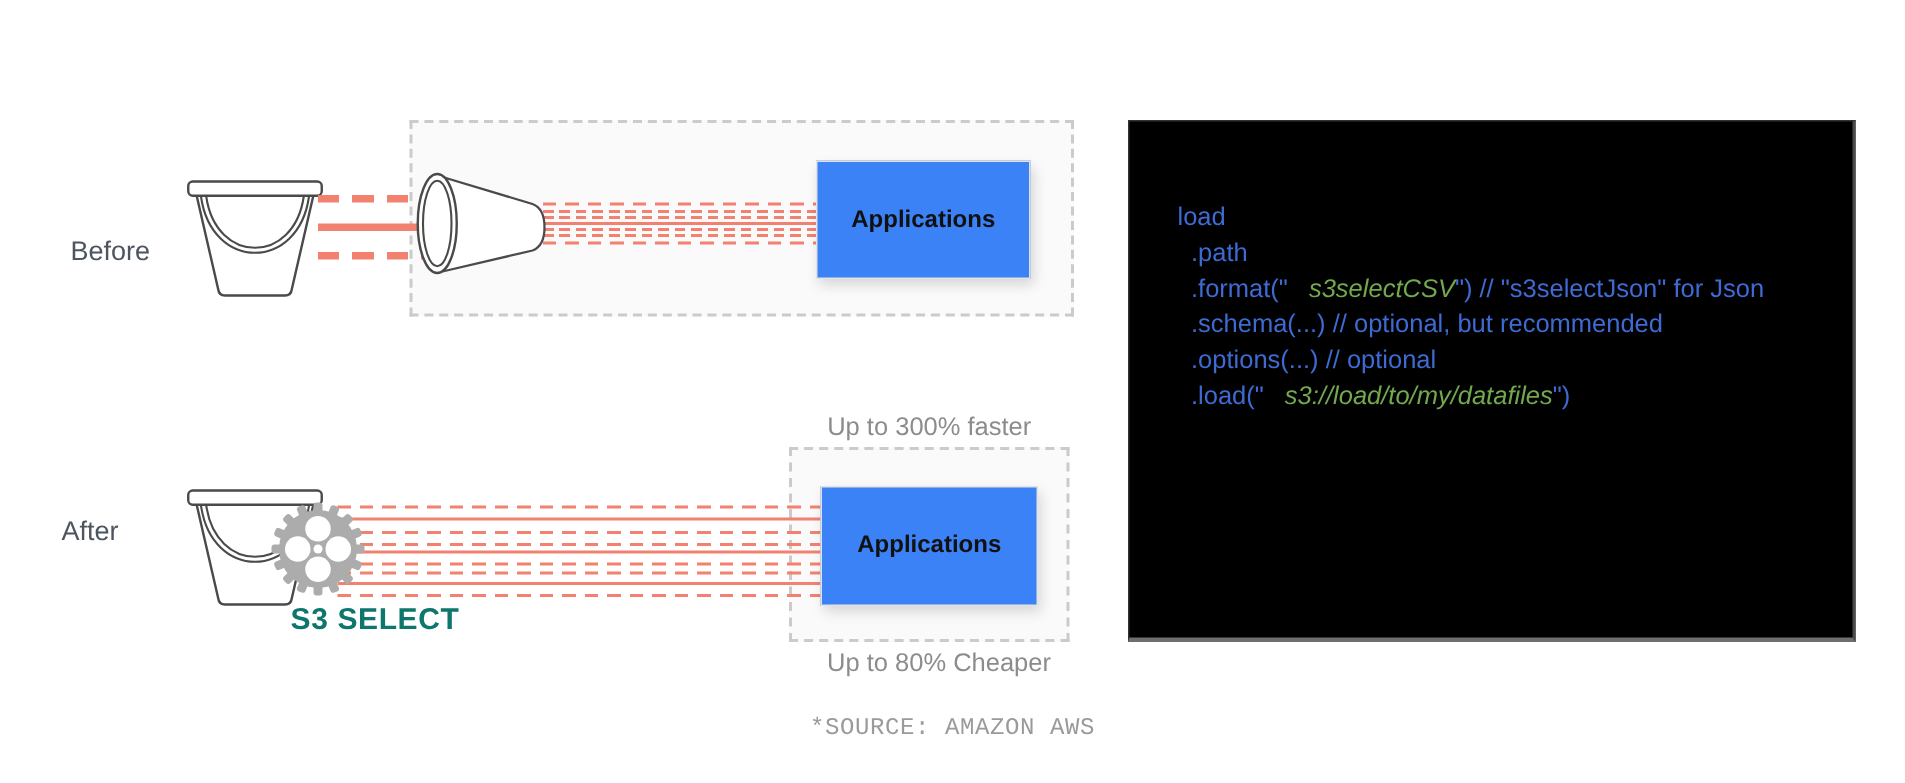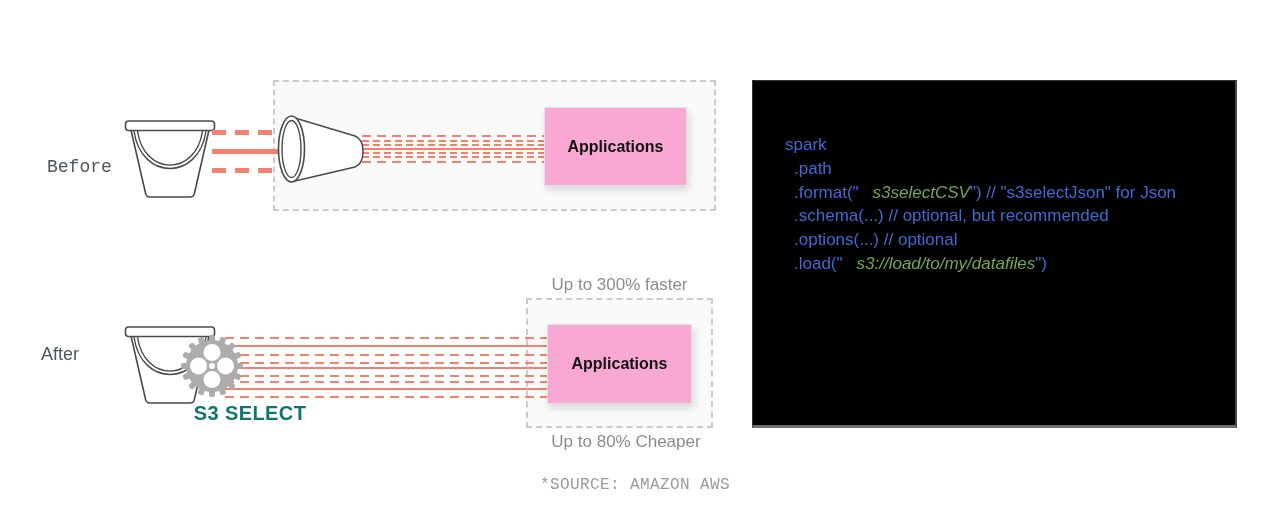--- a/index.html
+++ b/index.html
@@ -4,21 +4,21 @@
 <style>
   html,body{margin:0;padding:0;background:#ffffff;}
   .canvas{
     position:relative;width:1270px;height:522px;background:#ffffff;overflow:hidden;
     font-family:"Liberation Sans", sans-serif;
   }
   .abs{position:absolute;}
   .label{font-size:18px;color:#4d5560;z-index:5;}
   .dashed-box{background:#fafafa;border:2px dashed #cbcbcb;box-sizing:border-box;z-index:0;}
   .app-box{
-    background:#f9a8d4;border:1px solid #e2e2e2;box-shadow:2px 4px 8px rgba(0,0,0,0.14);
+    background:#3b82f6;border:1px solid #e2e2e2;box-shadow:2px 4px 8px rgba(0,0,0,0.14);
     display:flex;align-items:center;justify-content:center;z-index:4;box-sizing:border-box;
   }
   .app-box span{font-size:16px;font-weight:bold;color:#111111;}
   .stream{position:absolute;z-index:2;}
   .st-solid{background:var(--stream);}
   .st-dash-thick{background:repeating-linear-gradient(90deg,var(--stream) 0 14px,transparent 14px 23px);}
   .st-dash-thin{background:repeating-linear-gradient(90deg,var(--stream) 0 9px,transparent 9px 15px);}
   .st-dash-dense{background:repeating-linear-gradient(90deg,var(--stream) 0 7px,transparent 7px 11px);}
   .note{font-size:17px;color:#8c8c8c;text-align:center;z-index:5;}
   .s3-label{font-size:20px;font-weight:bold;color:#0f766e;letter-spacing:0.4px;text-align:center;z-index:5;}
@@ -32,21 +32,21 @@
   .code-line.first{padding-left:0;}
   .seg-blue{color:var(--code-blue);}
   .seg-green{color:var(--code-green);font-style:italic;padding-left:14px;}
   svg{display:block;overflow:visible;}
 </style>
 </head>
 <body>
 
 <div class="canvas">
 
-  <div class="abs label" style="left:47px;top:157px;font-family:Liberation Mono, monospace;">Before</div>
+  <div class="abs label" style="left:47px;top:157px;">Before</div>
 
   <div class="abs dashed-box" style="left:273px;top:80px;width:443px;height:131px;"></div>
 
   <svg class="abs" style="left:124px;top:118px;z-index:2;" width="92" height="82" viewBox="0 0 92 82">
     <path d="M7,12 L21.5,75 Q22,79 26,79 L66,79 Q70,79 70.5,75 L85,12 Z" fill="#ffffff" style="stroke:var(--outline)" stroke-width="1.6"></path>
     <rect x="1.5" y="3" width="89" height="9.5" rx="3" fill="#ffffff" style="stroke:var(--outline)" stroke-width="1.6"></rect>
     <path d="M10,13 C17,63 75,63 82,13" fill="none" style="stroke:var(--outline)" stroke-width="1.4"></path>
     <path d="M13.5,13 C20,58.5 72,58.5 78.5,13" fill="none" style="stroke:var(--outline)" stroke-width="1.4"></path>
   </svg>
 
@@ -127,21 +127,21 @@
   <div class="abs app-box" style="left:547px;top:324px;width:145px;height:80px;">
     <span>Applications</span>
   </div>
 
   <div class="abs note" style="left:526px;top:275px;width:187px;">Up to 300% faster</div>
   <div class="abs note" style="left:526px;top:432px;width:200px;">Up to 80% Cheaper</div>
 
   <div class="abs source" style="left:540px;top:476px;width:200px;">*SOURCE: AMAZON AWS</div>
 
   <div class="abs code-block">
-      <div class="code-line first"><span class="seg-blue">spark</span></div>
+      <div class="code-line first"><span class="seg-blue">load</span></div>
       <div class="code-line"><span class="seg-blue">.path</span></div>
       <div class="code-line"><span class="seg-blue">.format("</span><span class="seg-green">s3selectCSV</span><span class="seg-blue">") // "s3selectJson" for Json</span></div>
       <div class="code-line"><span class="seg-blue">.schema(...) // optional, but recommended</span></div>
       <div class="code-line"><span class="seg-blue">.options(...) // optional</span></div>
       <div class="code-line"><span class="seg-blue">.load("</span><span class="seg-green">s3://load/to/my/datafiles</span><span class="seg-blue">")</span></div>
     </div>
 
 </div>
 
 </body></html>

